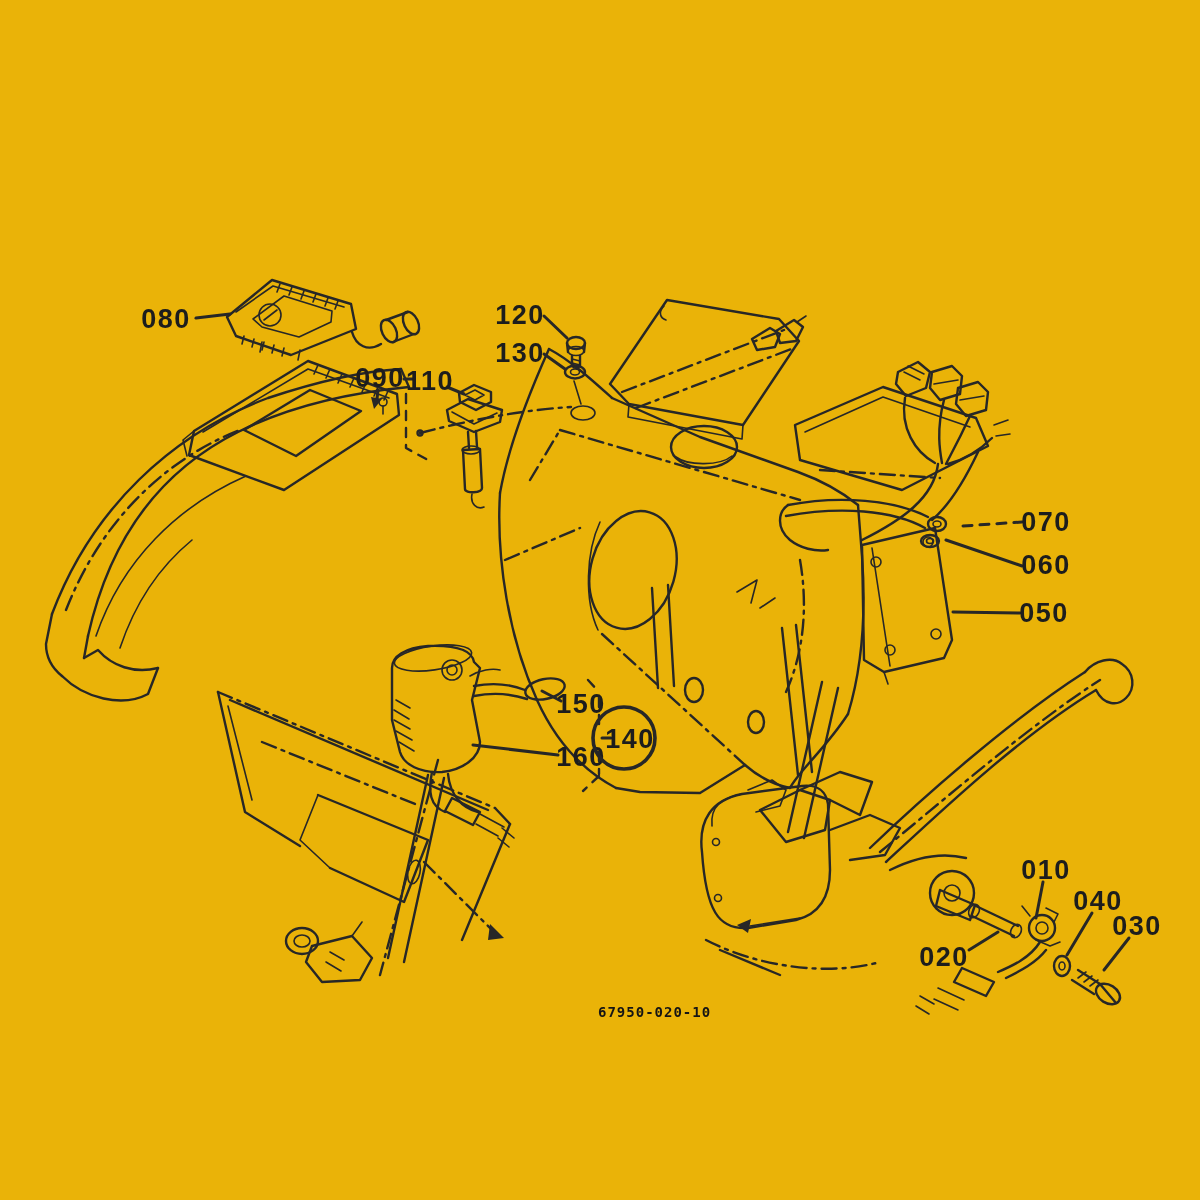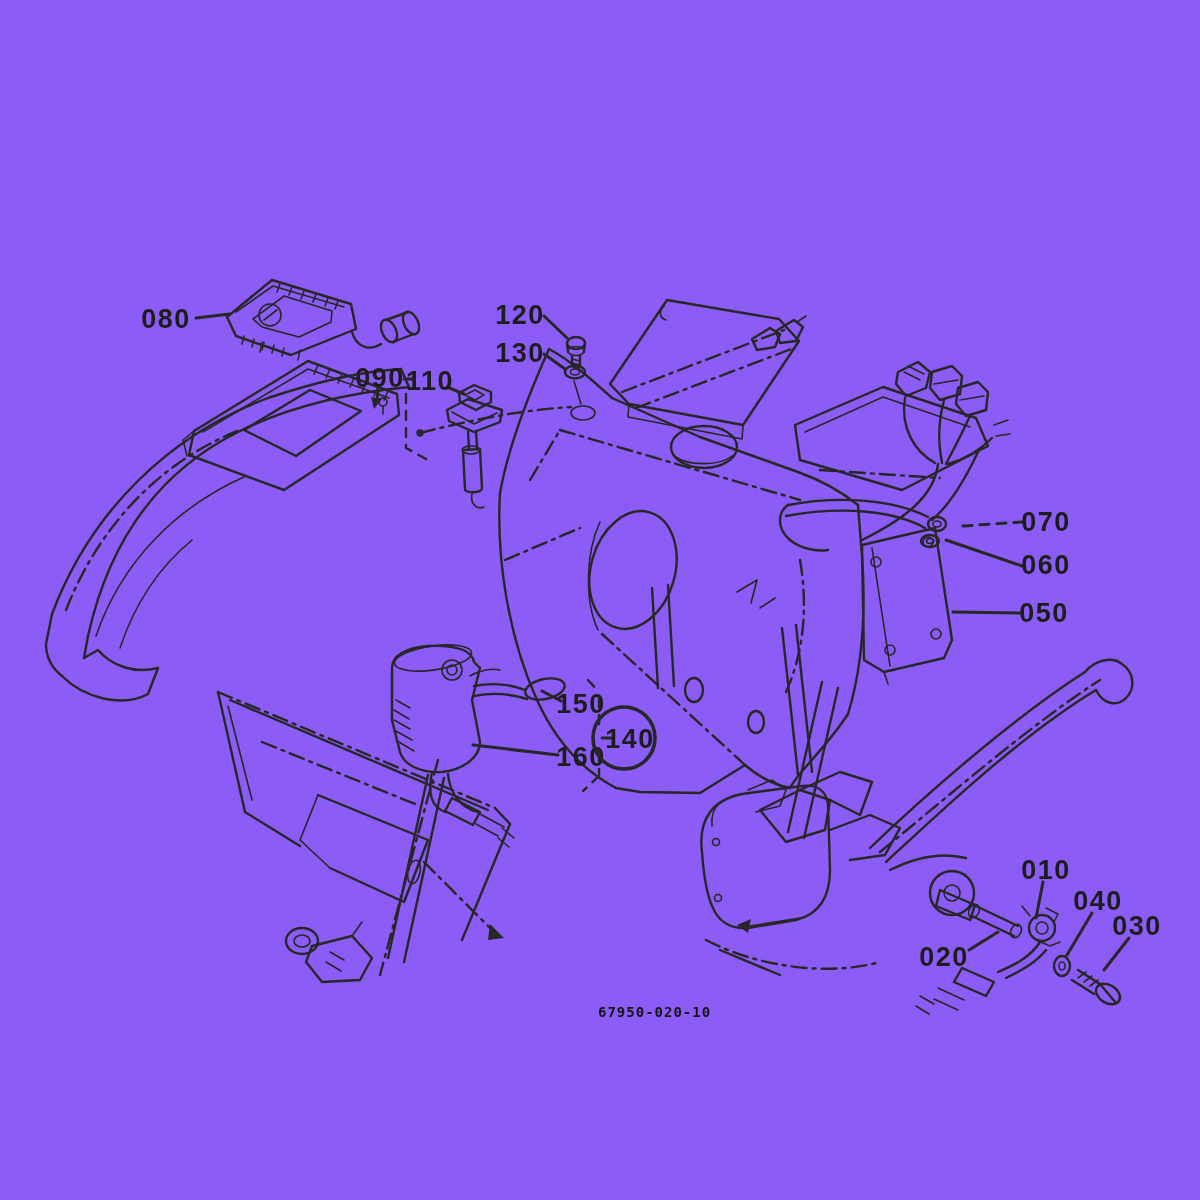--- a/index.html
+++ b/index.html
@@ -1,16 +1,16 @@
 <!DOCTYPE html>
 <html><head>
 <meta charset="utf-8">
 <style>
   html,body{margin:0;padding:0;background:#ffffff;}
-  .stage{position:relative;width:1200px;height:1200px;background:#8b5cf6;overflow:hidden;
+  .stage{position:relative;width:1200px;height:1200px;background:#eab308;overflow:hidden;
          font-family:"Liberation Sans",sans-serif;}
   svg{position:absolute;left:0;top:0;}
   svg path,svg ellipse,svg circle,svg line,svg polyline{fill:none;stroke:#272727;stroke-width:2.4;
       stroke-linecap:round;stroke-linejoin:round;}
   svg polygon{fill:#272727;stroke:none;}
   svg .thin{stroke-width:1.6;}
   svg .hv{stroke-width:3;}
   svg .dd{stroke-dasharray:15 6 3 6;}
   svg .dash{stroke-dasharray:9 8;}
   svg text{stroke:none;}

